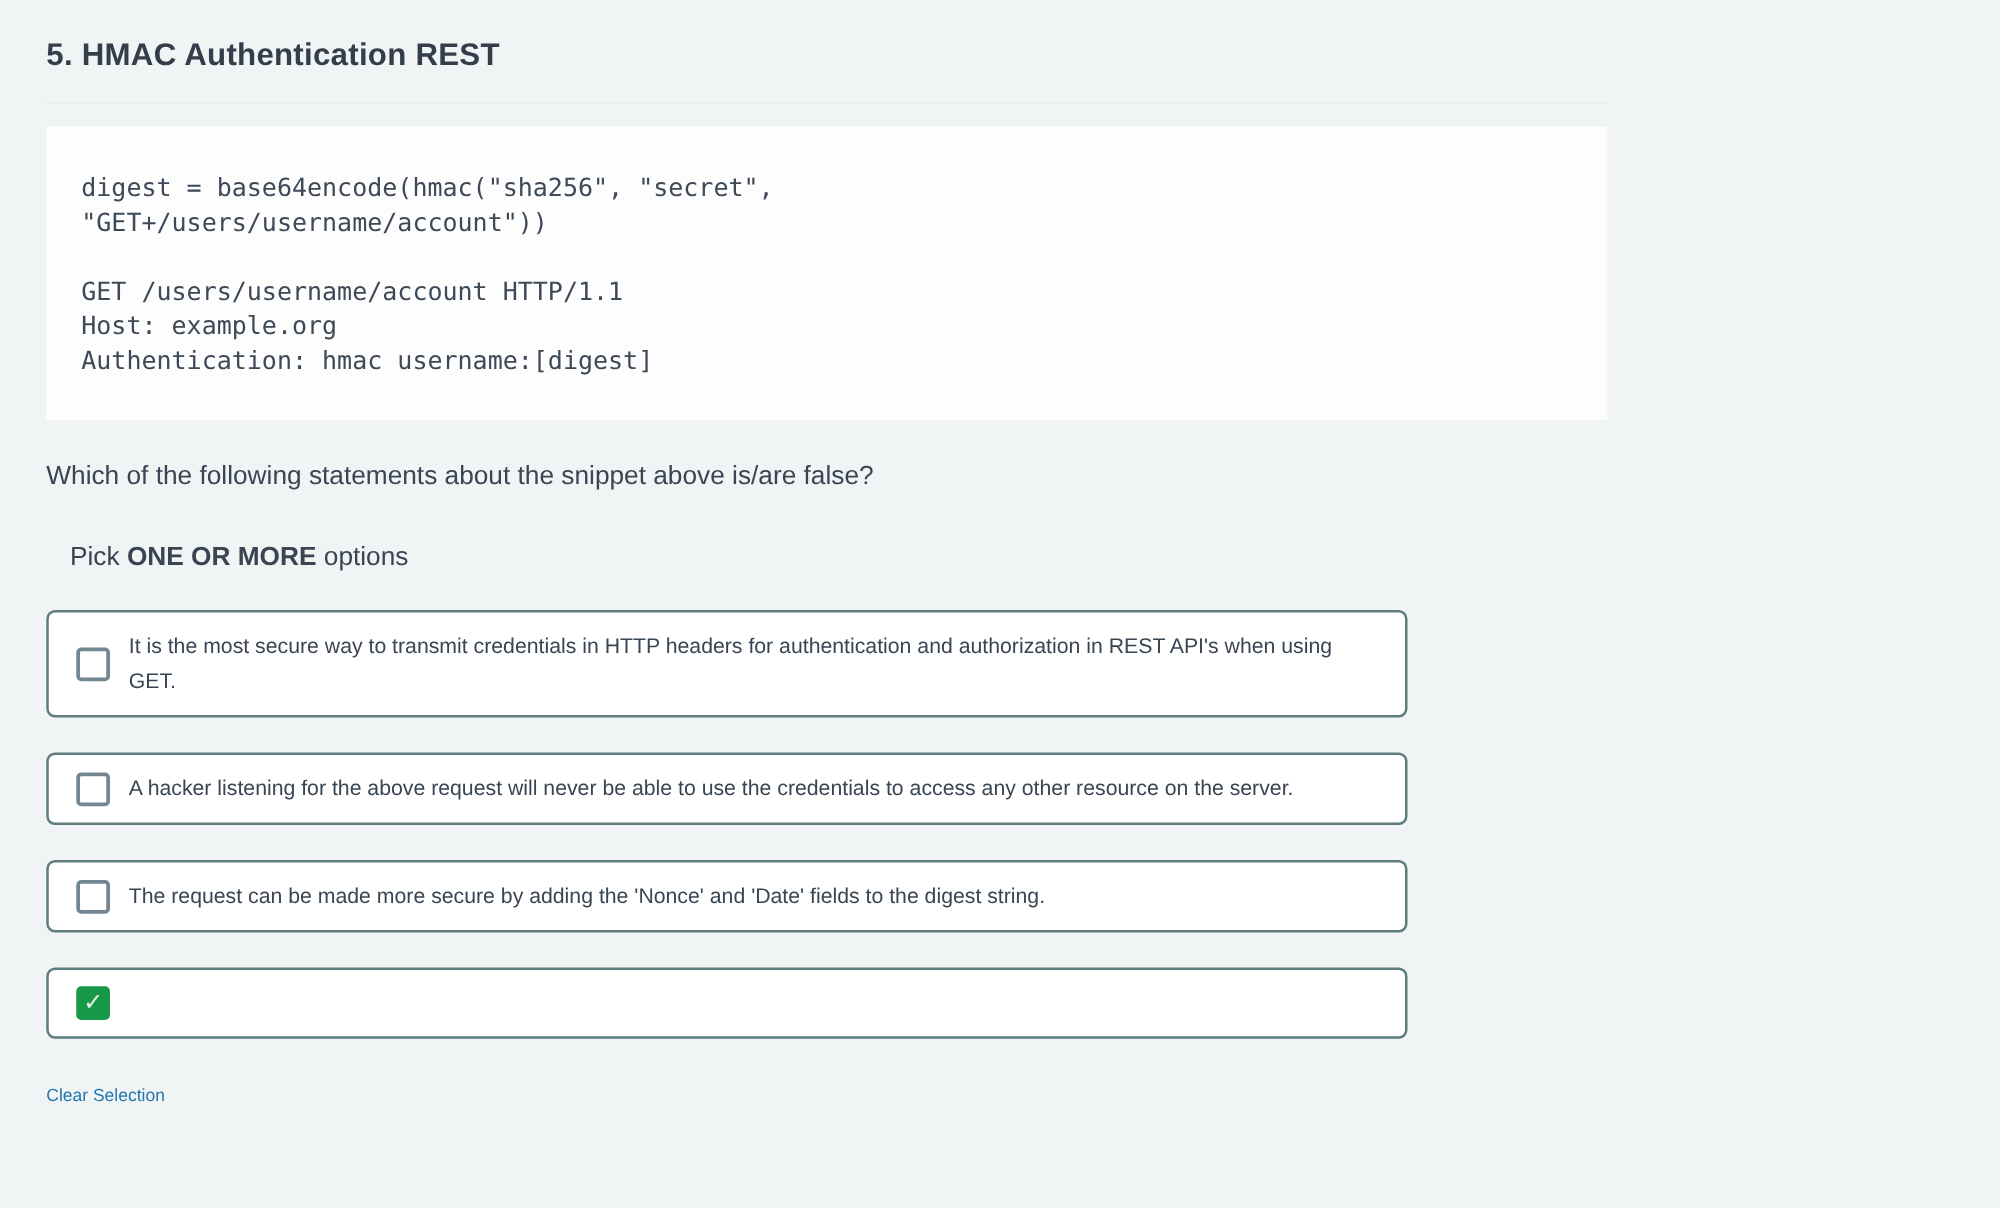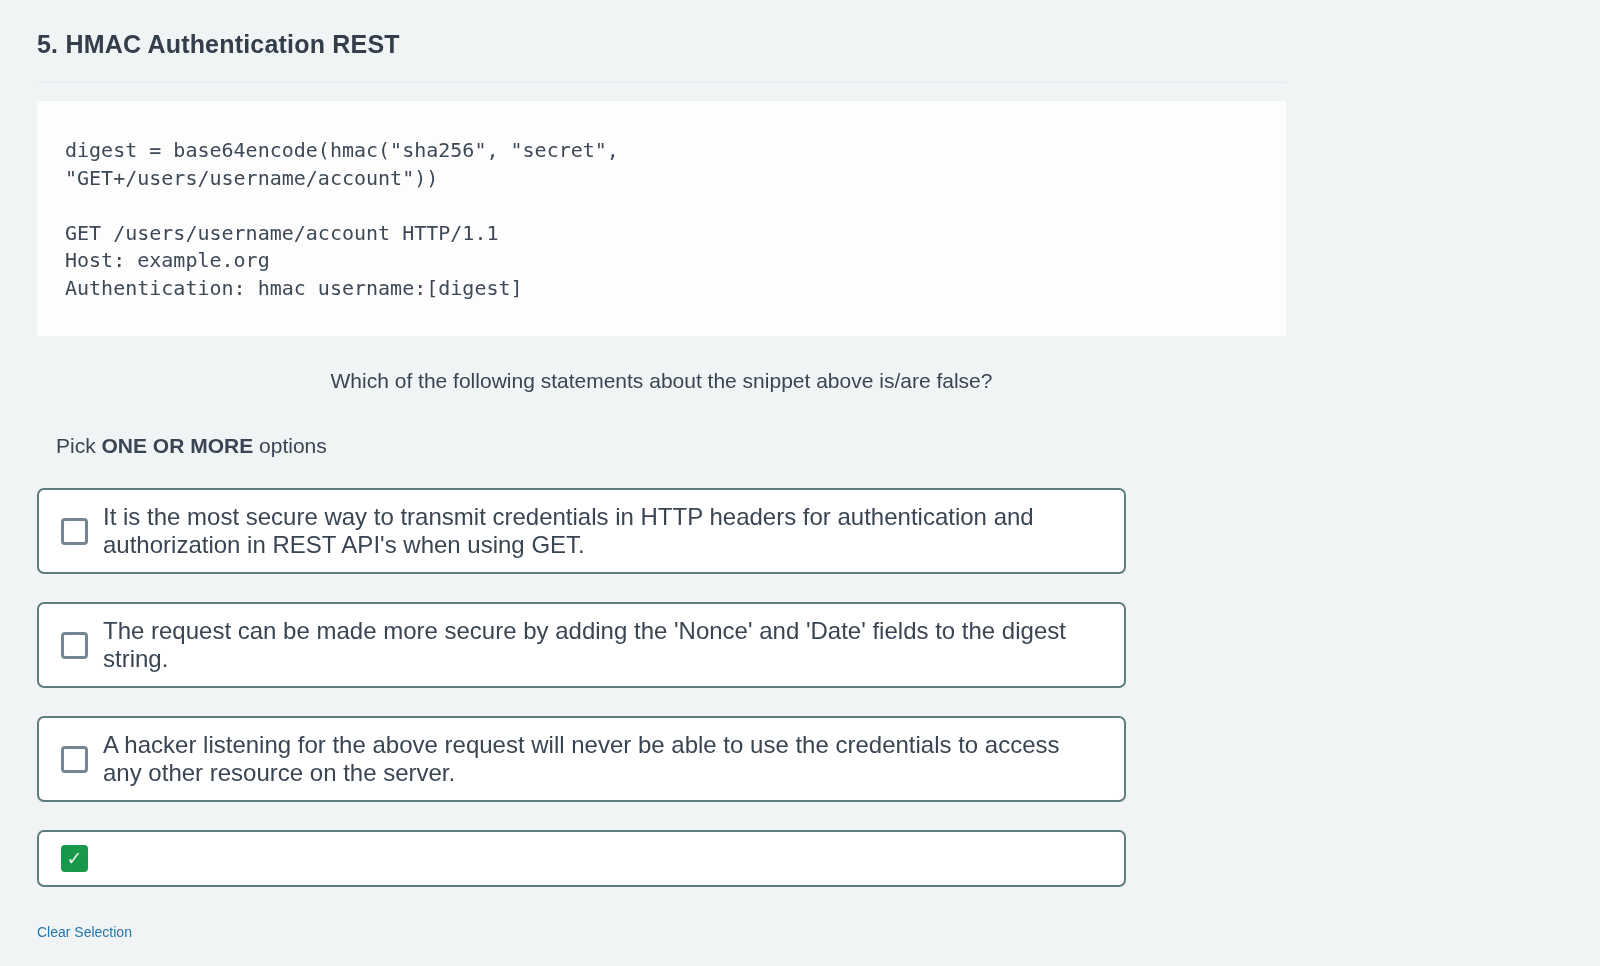--- a/index.html
+++ b/index.html
@@ -30,21 +30,21 @@
     padding:36px 30px 34px 28px;
     min-height:220px;
   }
   .code-panel pre{
     font-family:"DejaVu Sans Mono","Liberation Mono",monospace;
     font-size:20px;line-height:27.5px;color:var(--code-text);
     white-space:pre;
   }
   .prompt{
     margin:33px 0 0 37px;
-    font-size:21px;color:var(--body-text);text-align:center;
+    font-size:21px;color:var(--body-text);
   }
   .pick-line{
     margin:41px 0 0 56px;
     font-size:21px;color:var(--body-text);
   }
   .pick-line .emph{font-weight:bold;}
   .options{margin:30px 160px 0 37px;}
   .option-box{
     display:flex;align-items:center;
     background:#ffffff;
@@ -68,21 +68,21 @@
     display:none;
     color:var(--checkmark);
     font-size:19px;font-weight:bold;line-height:1;
   }
   .checkbox.checked{
     background:var(--checkbox-checked-bg);
     border-color:var(--checkbox-checked-bg);
   }
   .checkbox.checked .check-glyph{display:block;}
   .option-label{
-    font-size:24px;line-height:28px;color:var(--body-text);
+    font-size:17px;line-height:28px;color:var(--body-text);
   }
   .clear-selection{
     display:inline-block;
     margin:9px 0 0 37px;
     font-size:14px;color:var(--link);
     text-decoration:none;cursor:pointer;
   }
 </style>
 </head>
 <body>
@@ -108,26 +108,26 @@
 
   <div class="options">
 
     <div class="option-box">
       <span class="checkbox"></span>
       <span class="option-label">It is the most secure way to transmit credentials in HTTP headers for authentication and authorization in REST API's when using GET.</span>
     </div>
 
     <div class="option-box">
       <span class="checkbox"></span>
-      <span class="option-label">The request can be made more secure by adding the 'Nonce' and 'Date' fields to the digest string.</span>
+      <span class="option-label">A hacker listening for the above request will never be able to use the credentials to access any other resource on the server.</span>
     </div>
 
     <div class="option-box">
       <span class="checkbox"></span>
-      <span class="option-label">A hacker listening for the above request will never be able to use the credentials to access any other resource on the server.</span>
+      <span class="option-label">The request can be made more secure by adding the 'Nonce' and 'Date' fields to the digest string.</span>
     </div>
 
     <div class="option-box">
       <span class="checkbox checked">
           <span class="check-glyph">✓</span>
         </span>
     </div>
 
   </div>
 

